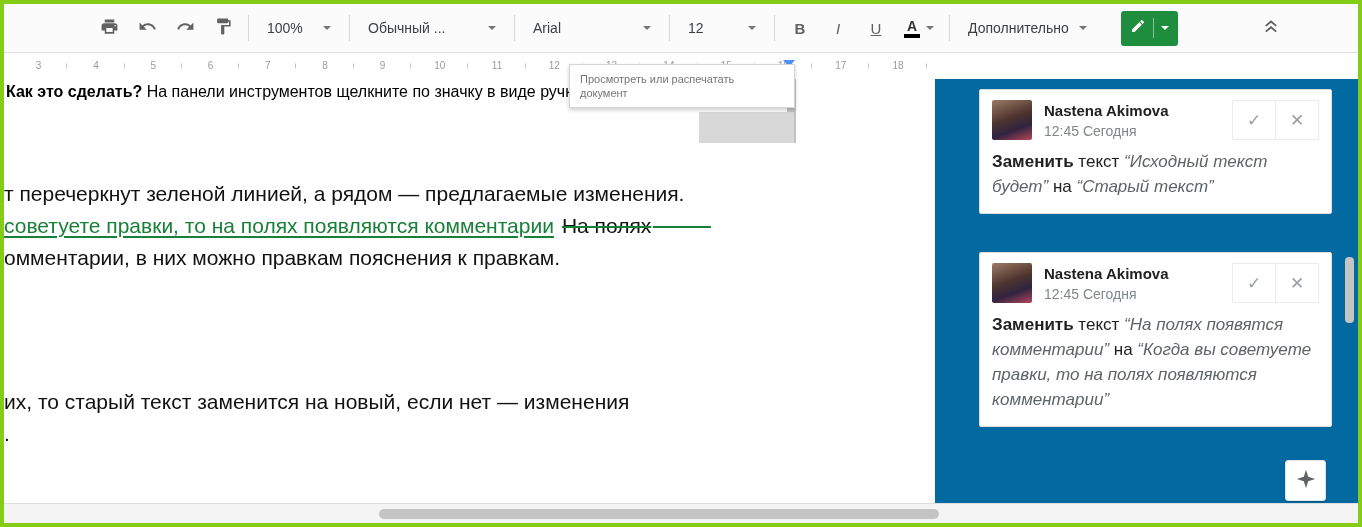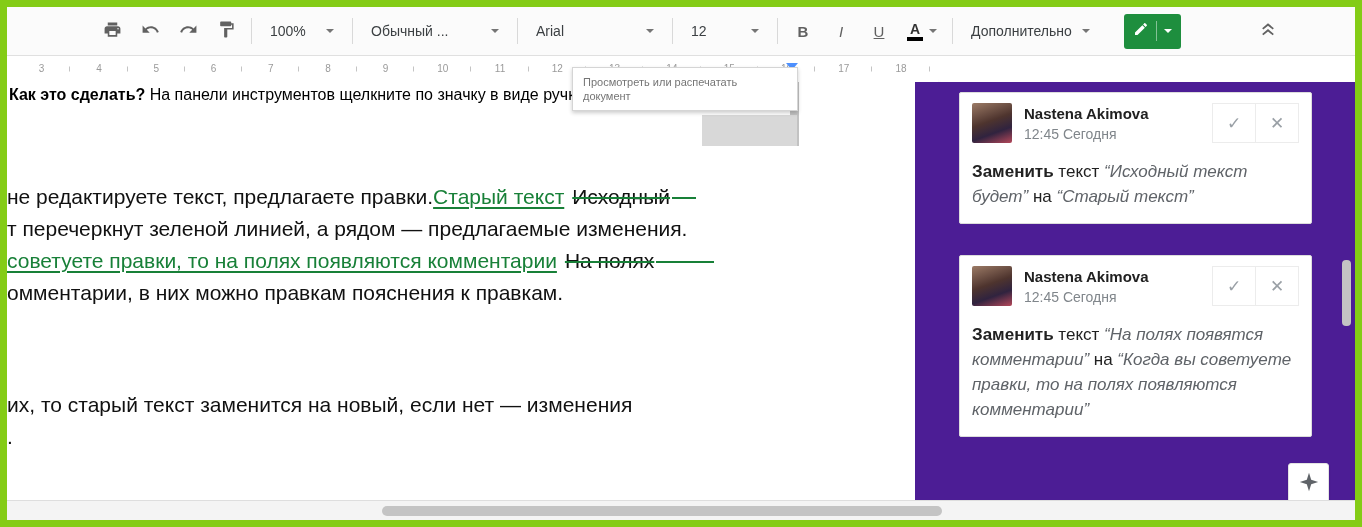--- a/index.html
+++ b/index.html
@@ -1,17 +1,17 @@
 <!DOCTYPE html>
 <html><head>
 <meta charset="utf-8">
 <style>
   * { box-sizing: border-box; margin: 0; padding: 0; }
   body { font-family: "Liberation Sans", sans-serif; background:#fff; }
-  .app { position:relative; width:1362px; height:527px; background:#fff; overflow:hidden; border:7px solid #84cc16; }
+  .app { position:relative; width:1362px; height:527px; background:#fff; overflow:hidden; border:4px solid #84cc16; }
 
   
   .toolbar { position:absolute; left:0; top:0; right:0; height:49px; background:#fbfbfb;
              border-bottom:1px solid #e0e0e0; display:flex; align-items:center;
              padding:0 68px 0 86px; z-index:20; }
   .tb-btn { height:36px; min-width:38px; display:flex; align-items:center; justify-content:center;
             border-radius:2px; color:#616161; cursor:pointer; }
   .tb-sep { width:1px; height:26px; background:#d9d9d9; margin:0 6px; flex:none; }
   .tb-drop { height:36px; display:flex; align-items:center; justify-content:space-between;
              padding:0 12px; font-size:14px; color:#3c4043; cursor:pointer; }
@@ -55,35 +55,35 @@
   .spell { text-decoration:underline wavy #d93025; text-underline-offset:4px; }
   .img-box { position:absolute; left:695px; top:33px; width:95px; height:31px; background:#d8d8d8; }
   .img-strip { position:absolute; left:783px; top:0; width:9px; height:64px; background:#c2c2c2; }
 
   
   .tooltip { position:absolute; left:565px; top:60px; width:226px; background:#fff;
              border:1px solid #d5d5d5; box-shadow:0 2px 4px rgba(0,0,0,.2);
              padding:7px 10px; font-size:11px; line-height:14px; color:#757575; z-index:30; }
 
   
-  .panel { position:absolute; left:908px; top:75px; right:0; height:432px; background:#4c1d95; }
+  .panel { position:absolute; left:931px; top:75px; right:0; height:432px; background:#0369a1; }
   .card { position:absolute; left:44px; width:353px; background:#fff; border:1px solid #dcdcdc;
           border-radius:2px; padding:10px 12px 14px 12px; }
   .card1 { top:10px; } .card2 { top:173px; }
   .card-head { display:flex; align-items:flex-start; }
   .avatar { width:40px; height:40px; border-radius:2px; flex:none;
             background:linear-gradient(160deg,#9c7b66 0%, #4e342e 45%, #30233f 70%, #b5485a 100%); }
   .meta { margin-left:12px; flex:1; min-width:0; padding-top:2px; }
   .author { font-size:15px; font-weight:bold; color:#212121; }
   .time { font-size:14px; color:#80868b; margin-top:4px; }
   .card-actions { display:flex; flex:none; }
   .act-btn { width:44px; height:40px; display:flex; align-items:center; justify-content:center;
              color:#9aa0a6; font-size:17px; border:1px solid #ececec; background:#fff; cursor:pointer; }
   .act-btn + .act-btn { margin-left:-1px; }
-  .card-body { margin-top:16px; font-size:17px; line-height:25px; color:#212121; }
+  .card-body { margin-top:9px; font-size:17px; line-height:25px; color:#212121; }
   .card-body .b { font-weight:bold; }
   .q { font-style:italic; color:#5f6368; }
 
   .explore-btn { position:absolute; left:1281px; top:456px; width:41px; height:41px; background:#fff;
                  border:1px solid #e3e3e3; border-radius:3px; box-shadow:0 1px 2px rgba(0,0,0,.15);
                  display:flex; align-items:center; justify-content:center; cursor:pointer; z-index:8; }
 
   
   .vscroll-thumb { position:absolute; right:4px; top:253px; width:9px; height:66px; background:#c4c4c4;
                    border-radius:4px; z-index:9; }
@@ -213,21 +213,20 @@
     <span>Просмотреть или распечатать документ</span>
   </div>
 
   <div class="page">
     <div class="doc-heading"><span class="hb">Как это сделать?</span><span> На панели инструментов щелкните по значку в виде ручки</span></div>
 
     <div class="img-strip"></div>
     <div class="img-box"></div>
 
     <div class="para para1">
-      <div class="line"><span>не редактируете текст, предлагаете правки.</span><span class="ins">Старый текст</span><span class="del">Исходный</span><span class="strike-ext ext-a"></span></div>
       <div class="line"><span>т перечеркнут зеленой линией, а рядом — предлагаемые изменения.</span></div>
       <div class="line"><span class="ins">советуете правки, то на полях появляются комментарии</span><span class="del">На полях</span><span class="strike-ext ext-b"></span></div>
       <div class="line"><span>омментарии, в них можно правкам пояснения к правкам.</span></div>
     </div>
 
     <div class="para para2">
       <div class="line"><span>их, то старый текст заменится на новый, если нет — изменения</span></div>
       <div class="line"><span>.</span></div>
     </div>
   </div>

